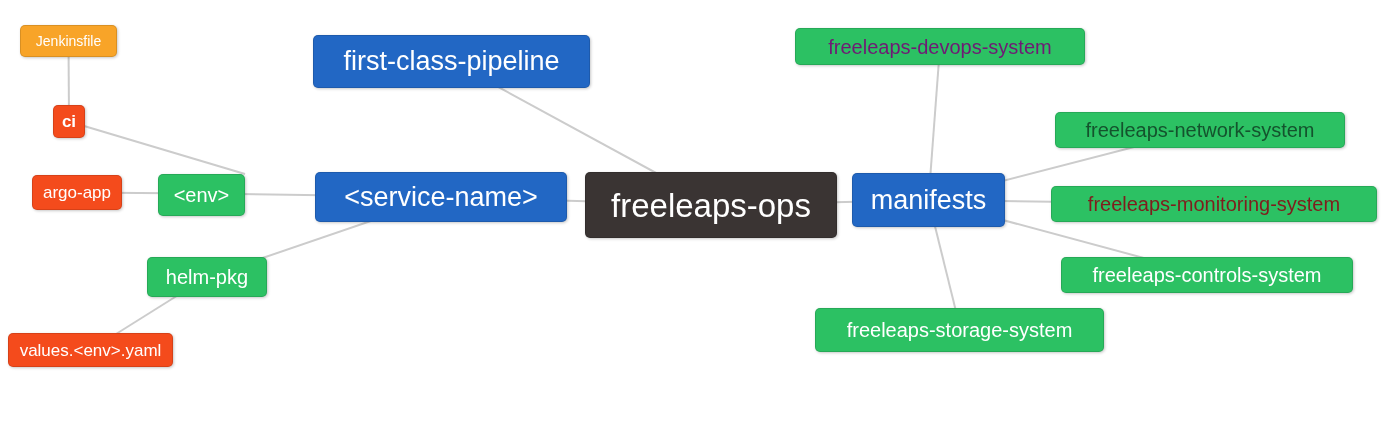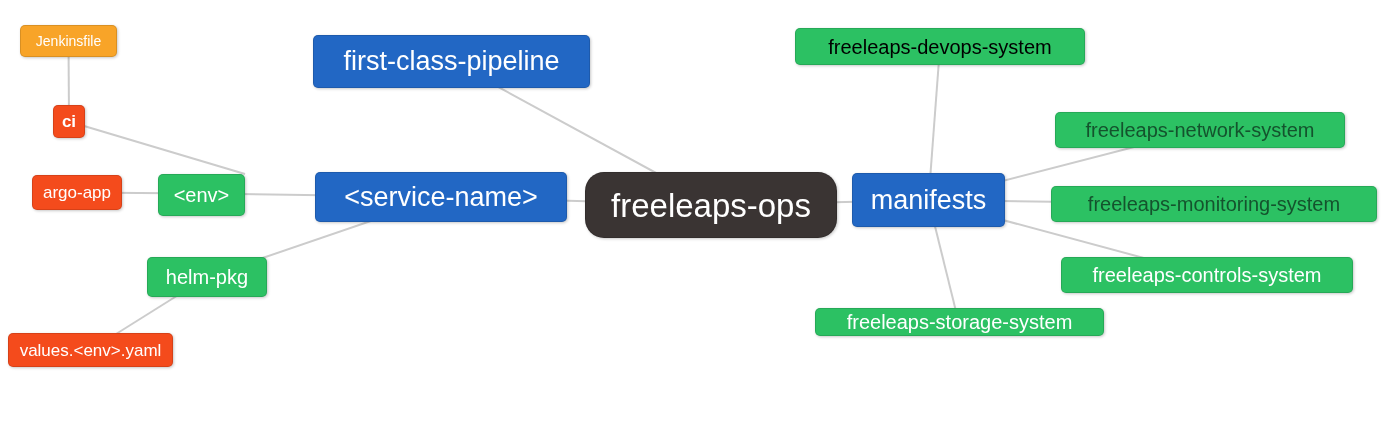--- a/index.html
+++ b/index.html
@@ -54,28 +54,28 @@
       <line x1="90.5" y1="350" x2="207" y2="277" stroke="#cccccc" stroke-width="2"></line>
       <line x1="451.5" y1="61.5" x2="715" y2="205" stroke="#cccccc" stroke-width="2"></line>
       <line x1="441" y1="197" x2="715" y2="205" stroke="#cccccc" stroke-width="2"></line>
       <line x1="715" y1="205" x2="928.5" y2="200" stroke="#cccccc" stroke-width="2"></line>
       <line x1="928.5" y1="200" x2="940" y2="46.5" stroke="#cccccc" stroke-width="2"></line>
       <line x1="928.5" y1="200" x2="1200" y2="130" stroke="#cccccc" stroke-width="2"></line>
       <line x1="928.5" y1="200" x2="1214" y2="204" stroke="#cccccc" stroke-width="2"></line>
       <line x1="928.5" y1="200" x2="1207" y2="275" stroke="#cccccc" stroke-width="2"></line>
       <line x1="928.5" y1="200" x2="959.5" y2="325.5" stroke="#cccccc" stroke-width="2"></line>
     </svg>
-<div class="node root" style="left: 585px; top: 172px; width: 252px; height: 66px; background: rgb(58, 52, 51); color: rgb(255, 255, 255); border-radius: 19px;">freeleaps-ops</div>
+<div class="node root" style="left: 585px; top: 172px; width: 252px; height: 66px; background: rgb(58, 52, 51); color: rgb(255, 255, 255);">freeleaps-ops</div>
     <div class="node l1" style="left: 313px; top: 35px; width: 277px; height: 53px; background: rgb(34, 103, 196); color: rgb(255, 255, 255);">first-class-pipeline</div>
     <div class="node l1" style="left: 315px; top: 172px; width: 252px; height: 50px; background: rgb(34, 103, 196); color: rgb(255, 255, 255);">&lt;service-name&gt;</div>
     <div class="node l1" style="left: 852px; top: 173px; width: 153px; height: 54px; background: rgb(34, 103, 196); color: rgb(255, 255, 255);">manifests</div>
     <div class="node l2" style="left: 158px; top: 174px; width: 87px; height: 42px; background: rgb(44, 193, 99); color: rgb(255, 255, 255);">&lt;env&gt;</div>
     <div class="node l2" style="left: 147px; top: 257px; width: 120px; height: 40px; background: rgb(44, 193, 99); color: rgb(255, 255, 255);">helm-pkg</div>
-    <div class="node l2" style="left: 795px; top: 28px; width: 290px; height: 37px; background: rgb(44, 193, 99); color: #000000;">freeleaps-devops-system</div>
+    <div class="node l2" style="left: 795px; top: 28px; width: 290px; height: 37px; background: rgb(44, 193, 99); color: #701a75;">freeleaps-devops-system</div>
     <div class="node l2" style="left: 1055px; top: 112px; width: 290px; height: 36px; background: rgb(44, 193, 99); color: #14532d;">freeleaps-network-system</div>
-    <div class="node l2" style="left: 1051px; top: 186px; width: 326px; height: 36px; background: rgb(44, 193, 99); color: #14532d;">freeleaps-monitoring-system</div>
+    <div class="node l2" style="left: 1051px; top: 186px; width: 326px; height: 36px; background: rgb(44, 193, 99); color: #7f1d1d;">freeleaps-monitoring-system</div>
     <div class="node l2" style="left: 1061px; top: 257px; width: 292px; height: 36px; background: rgb(44, 193, 99); color: rgb(255, 255, 255);">freeleaps-controls-system</div>
-    <div class="node l2" style="left: 815px; top: 308px; width: 289px; height: 28px; background: rgb(44, 193, 99); color: rgb(255, 255, 255);">freeleaps-storage-system</div>
+    <div class="node l2" style="left: 815px; top: 308px; width: 289px; height: 44px; background: rgb(44, 193, 99); color: rgb(255, 255, 255);">freeleaps-storage-system</div>
     <div class="node l3" style="left: 53px; top: 105px; width: 32px; height: 33px; background: rgb(244, 75, 28); color: rgb(255, 255, 255); font-weight: bold;">ci</div>
     <div class="node l3" style="left: 32px; top: 175px; width: 90px; height: 35px; background: rgb(244, 75, 28); color: rgb(255, 255, 255);">argo-app</div>
     <div class="node l3" style="left: 8px; top: 333px; width: 165px; height: 34px; background: rgb(244, 75, 28); color: rgb(255, 255, 255);">values.&lt;env&gt;.yaml</div>
     <div class="node l4" style="left: 20px; top: 25px; width: 97px; height: 32px; background: rgb(248, 164, 40); color: rgb(255, 255, 255);">Jenkinsfile</div>
   </div>
 
 </body></html>

